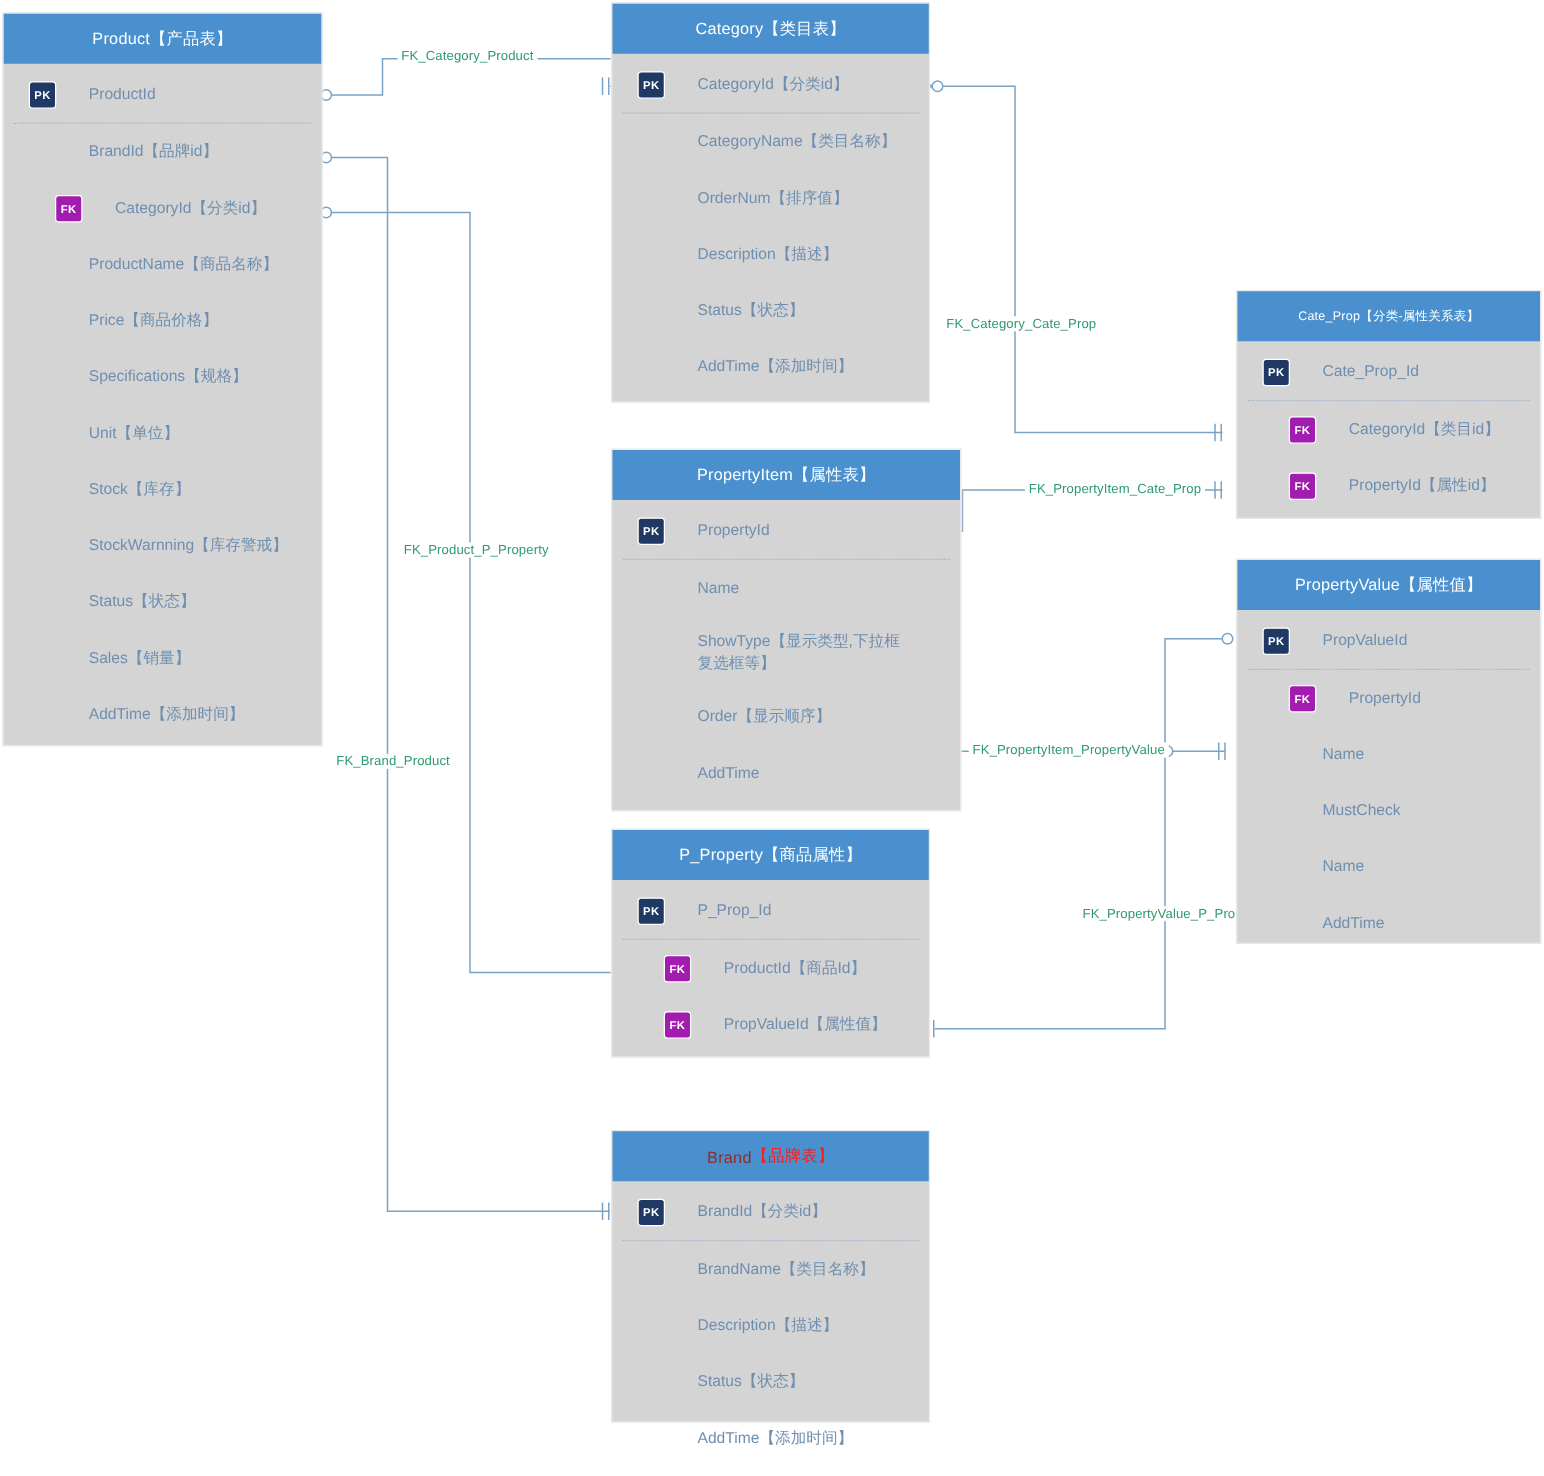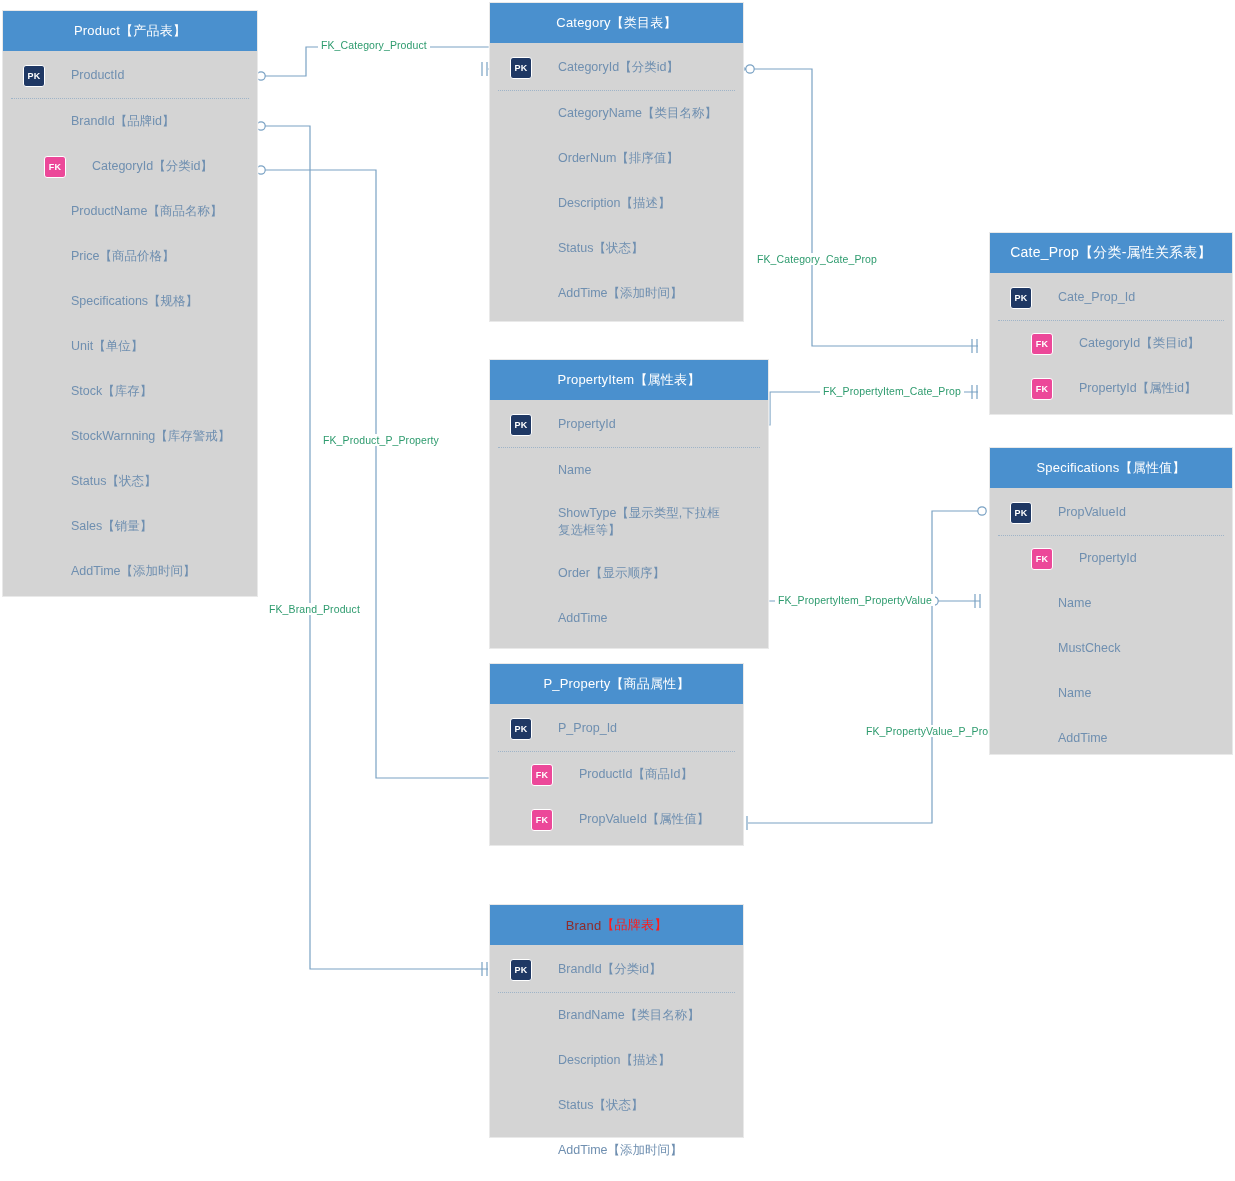--- a/index.html
+++ b/index.html
@@ -53,21 +53,21 @@
     width:22px;height:22px;
     border-radius:3px;
     flex:0 0 22px;
     display:flex;align-items:center;justify-content:center;
     font-size:9px;font-weight:bold;color:#ffffff;
     border:1px solid #ffffff;
     box-sizing:border-box;
     letter-spacing:.3px;
   }
   .badge.pk{background:#1f3864;}
-  .badge.fk{background:#ec4899;}
+  .badge.fk{background:#a21caf;}
   .badge.none{background:transparent;border-color:transparent;}
   .row .fname{
     margin-left:26px;
     font-size:12.5px;
     color:#6f8fb0;
     line-height:1.35;
     white-space:pre-line;
   }
   .row.indent .fname{margin-left:26px;}
   .sep{
@@ -326,42 +326,42 @@
         <span class="fname">Status【状态】</span>
       </div>
       <div class="row">
         <span class="badge none"></span>
         <span class="fname">AddTime【添加时间】</span>
       </div>
     </div>
   </div>
 
   <div class="ent" style="left:989px; top:232px; width:244px; height:183px;">
-    <div class="ent-head" style="font-size:14px;">Cate_Prop【分类-属性关系表】</div>
+    <div class="ent-head" style="font-size:10px;">Cate_Prop【分类-属性关系表】</div>
     <div class="pk-zone">
       <div class="row">
         <span class="badge pk">PK</span>
         <span class="fname">Cate_Prop_Id</span>
       </div>
     </div>
     <div class="sep"></div>
     <div>
       <div class="row indent" style="padding-left:41px;">
         <span class="badge fk">FK</span>
         <span class="fname">CategoryId【类目id】</span>
       </div>
       <div class="row indent" style="padding-left:41px;">
         <span class="badge fk">FK</span>
         <span class="fname">PropertyId【属性id】</span>
       </div>
     </div>
   </div>
 
   <div class="ent" style="left:989px; top:447px; width:244px; height:308px;">
-    <div class="ent-head">Specifications【属性值】</div>
+    <div class="ent-head">PropertyValue【属性值】</div>
     <div class="pk-zone">
       <div class="row">
         <span class="badge pk">PK</span>
         <span class="fname">PropValueId</span>
       </div>
     </div>
     <div class="sep"></div>
     <div>
       <div class="row indent" style="padding-left:41px;">
         <span class="badge fk">FK</span>

